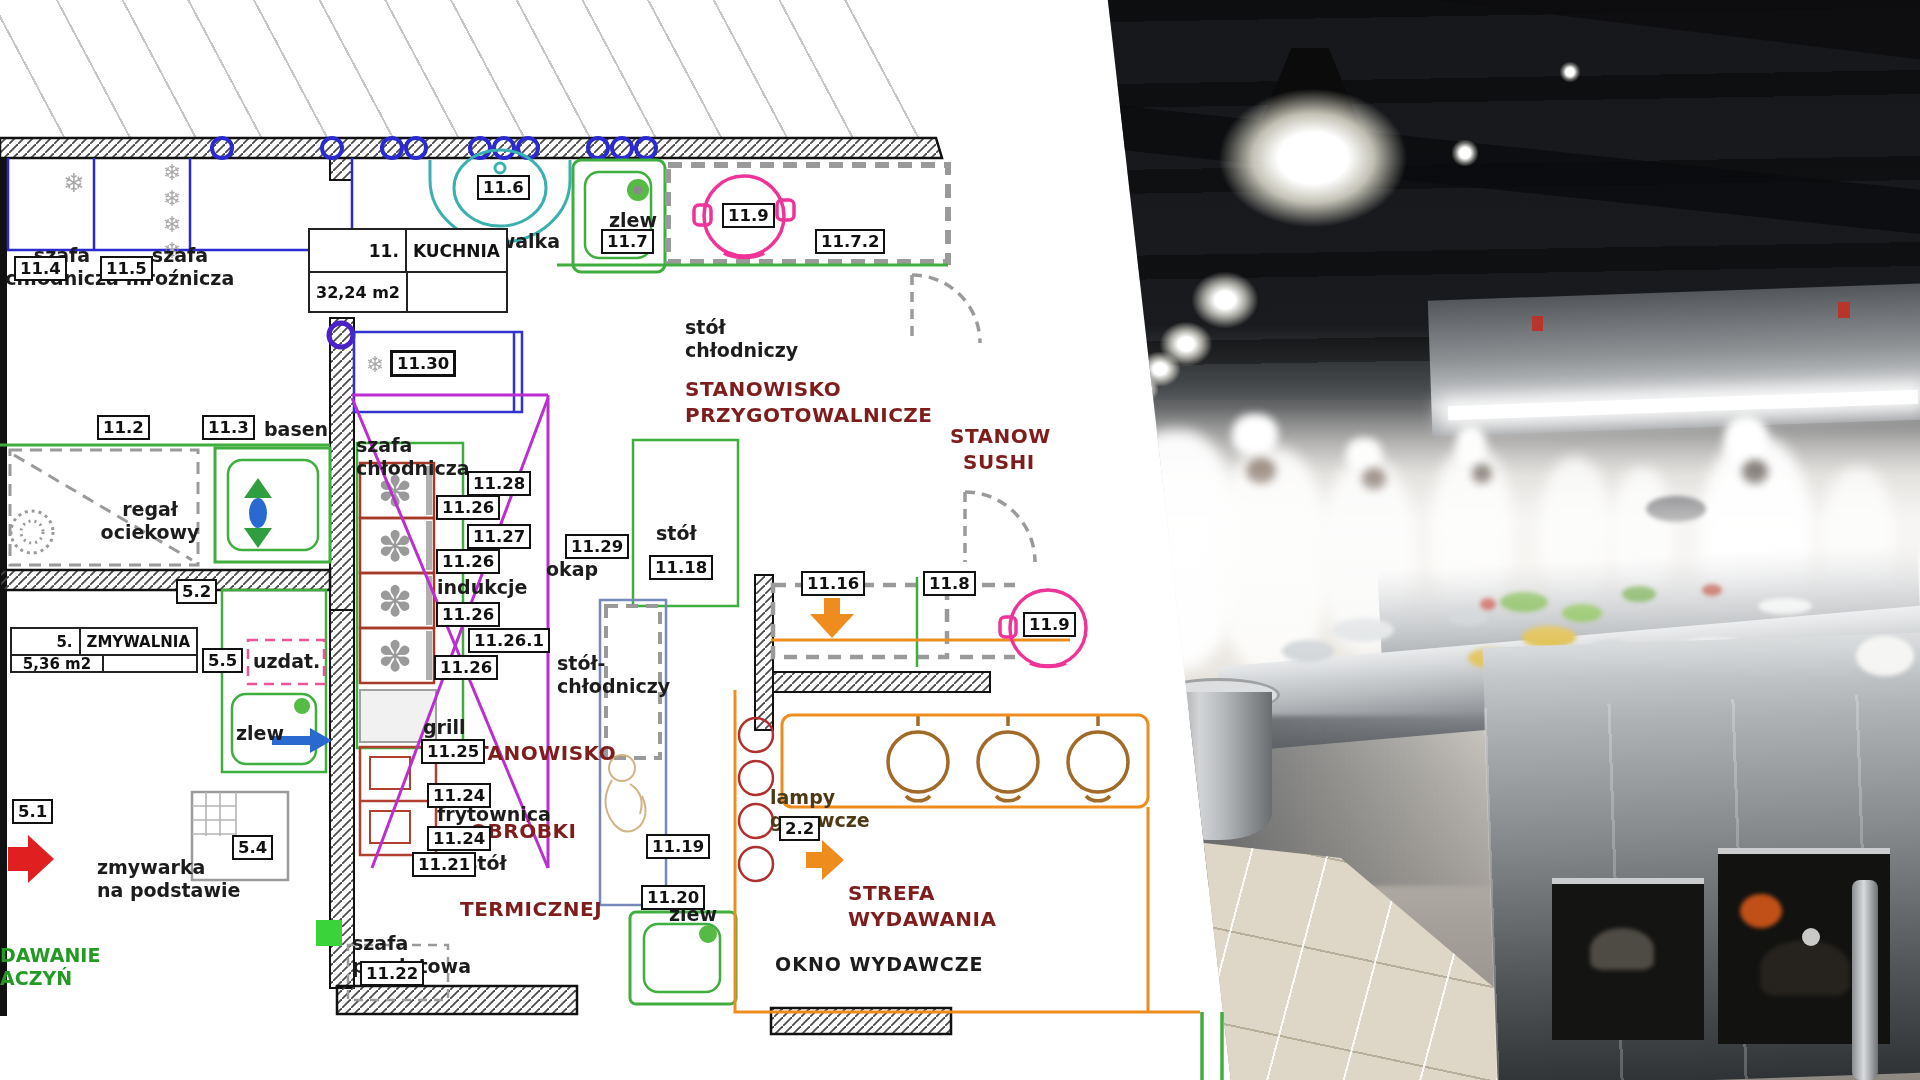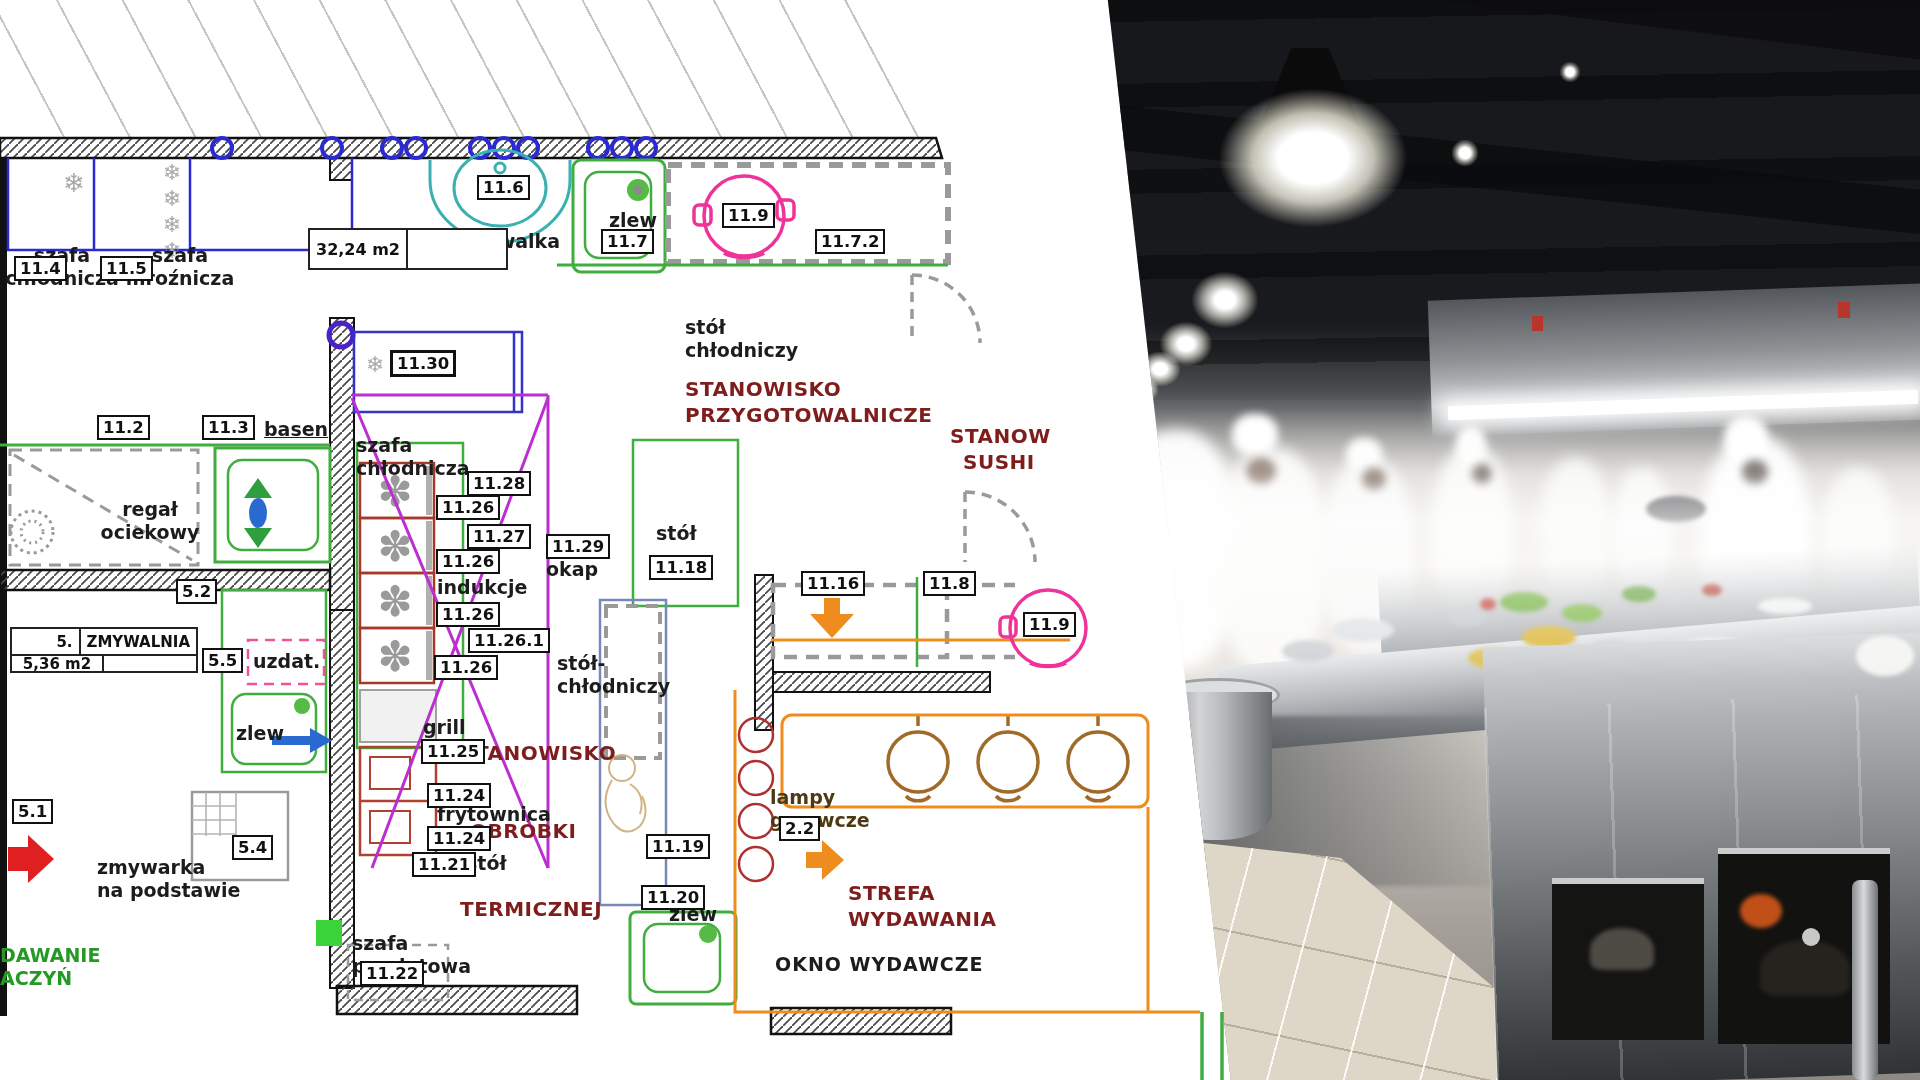--- a/index.html
+++ b/index.html
@@ -376,20 +376,24 @@
       <path d="M630,784 q16,10 10,30"></path>
     </g>
 
     <g stroke="#3fae3f" stroke-width="3.5">
       <line x1="1202" y1="1012" x2="1202" y2="1080"></line>
       <line x1="1222" y1="1012" x2="1222" y2="1080"></line>
     </g>
   </svg>
 
   <div class="rtable" style="left:308px;top:228px;width:196px;z-index:25;">
+    <div class="row" style="height:41px;">
+      <div class="c1" style="width:96px;font-size:17px;">11.</div>
+      <div class="c2" style="flex:1;font-size:17px;">KUCHNIA</div>
+    </div>
     <div class="row" style="height:38px;">
       <div class="c3" style="width:96px;border-right:2px solid #222;font-size:16px;">32,24 m2</div>
       <div class="c3" style="flex:1;"></div>
     </div>
   </div>
 
   <div class="rtable" style="left:10px;top:627px;width:184px;z-index:25;">
     <div class="row" style="height:25px;">
       <div class="c1" style="width:60px;font-size:15px;">5.</div>
       <div class="c2" style="flex:1;font-size:15px;">ZMYWALNIA</div>
@@ -409,21 +413,21 @@
   <div class="tag" style="left:97px;top:415px;">11.2</div>
   <div class="tag" style="left:202px;top:415px;">11.3</div>
   <div class="tag" style="left:390px;top:350px;border-width:3px;">11.30</div>
   <div class="tag" style="left:467px;top:471px;">11.28</div>
   <div class="tag" style="left:436px;top:495px;">11.26</div>
   <div class="tag" style="left:467px;top:524px;">11.27</div>
   <div class="tag" style="left:436px;top:549px;">11.26</div>
   <div class="tag" style="left:436px;top:602px;">11.26</div>
   <div class="tag" style="left:468px;top:628px;">11.26.1</div>
   <div class="tag" style="left:434px;top:655px;">11.26</div>
-  <div class="tag" style="left:546px;top:534px;">11.29</div>
+  <div class="tag" style="left:565px;top:534px;">11.29</div>
   <div class="tag" style="left:649px;top:555px;">11.18</div>
   <div class="tag" style="left:176px;top:579px;">5.2</div>
   <div class="tag" style="left:202px;top:648px;">5.5</div>
   <div class="tag" style="left:12px;top:799px;">5.1</div>
   <div class="tag" style="left:232px;top:835px;">5.4</div>
   <div class="tag" style="left:421px;top:739px;">11.25</div>
   <div class="tag" style="left:427px;top:783px;">11.24</div>
   <div class="tag" style="left:427px;top:826px;">11.24</div>
   <div class="tag" style="left:412px;top:852px;">11.21</div>
   <div class="tag" style="left:360px;top:961px;">11.22</div>
@@ -444,21 +448,21 @@
   <div class="lbl" style="left:609px;top:209px;z-index:20;">zlew</div>
   <div class="lbl" style="left:685px;top:270px;">
     <div>stół</div><div>chłodniczy</div>
   </div>
   <div class="glbl" style="left:685px;top:324px;">
     <div>STANOWISKO</div><div>PRZYGOTOWALNICZE</div>
   </div>
   <div class="glbl" style="left:950px;top:371px;">
     <div>STANOW</div><div style="margin-left:13px;">SUSHI</div>
   </div>
-  <div class="lbl" style="left:264px;top:418px;z-index:20;text-decoration:underline;">basen</div>
+  <div class="lbl" style="left:264px;top:418px;z-index:20;">basen</div>
   <div class="lbl ctr" style="left:95px;top:452px;width:110px;z-index:20;">
     <div>regał</div><div>ociekowy</div>
   </div>
   <div class="lbl" style="left:356px;top:388px;z-index:20;">
     <div>szafa</div><div>chłodnicza</div>
   </div>
   <div class="lbl" style="left:437px;top:576px;z-index:20;">indukcje</div>
   <div class="lbl" style="left:546px;top:558px;z-index:20;">okap</div>
   <div class="lbl" style="left:656px;top:522px;z-index:20;">stół</div>
   <div class="lbl" style="left:557px;top:606px;z-index:20;">

